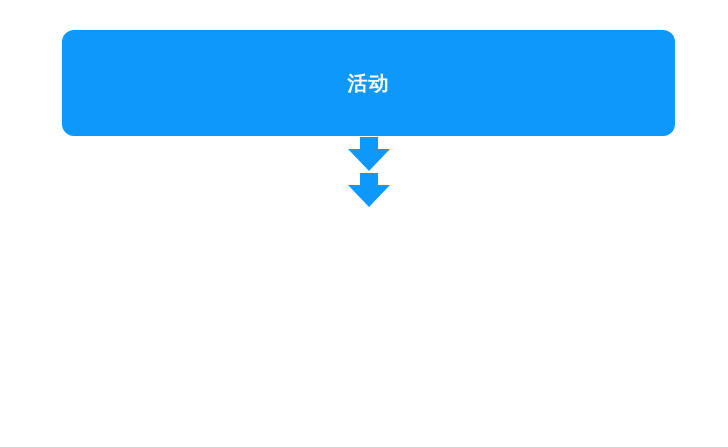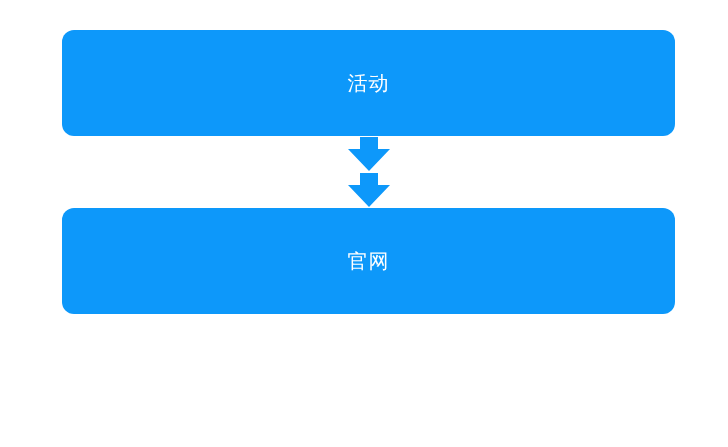--- a/index.html
+++ b/index.html
@@ -38,21 +38,21 @@
     background: #0d98fa;
     display: flex;
     align-items: center;
     justify-content: center;
     box-sizing: border-box;
   }
 
   .flow-node-label {
     color: #ffffff;
     font-size: 20px;
-    font-weight: normal;
+    font-weight: bold;
     letter-spacing: 1px;
     line-height: 1;
     text-align: center;
     white-space: nowrap;
     user-select: none;
   }
 
   .flow-connector {
     width: 613px;
     height: 36px;
@@ -84,19 +84,16 @@
       </svg>
     </div>
 
 
     <div class="flow-connector">
       <svg class="arrow-down" viewBox="0 0 42 34">
         <path d="M12 0 H30 V12 H42 L21 34 L0 12 H12 Z" fill="#0d98fa"></path>
       </svg>
     </div>
 
-    <div class="flow-node">
-      <span class="flow-node-label">官网</span>
-    </div>
 
   </div>
 
 </div>
 
 </body></html>

